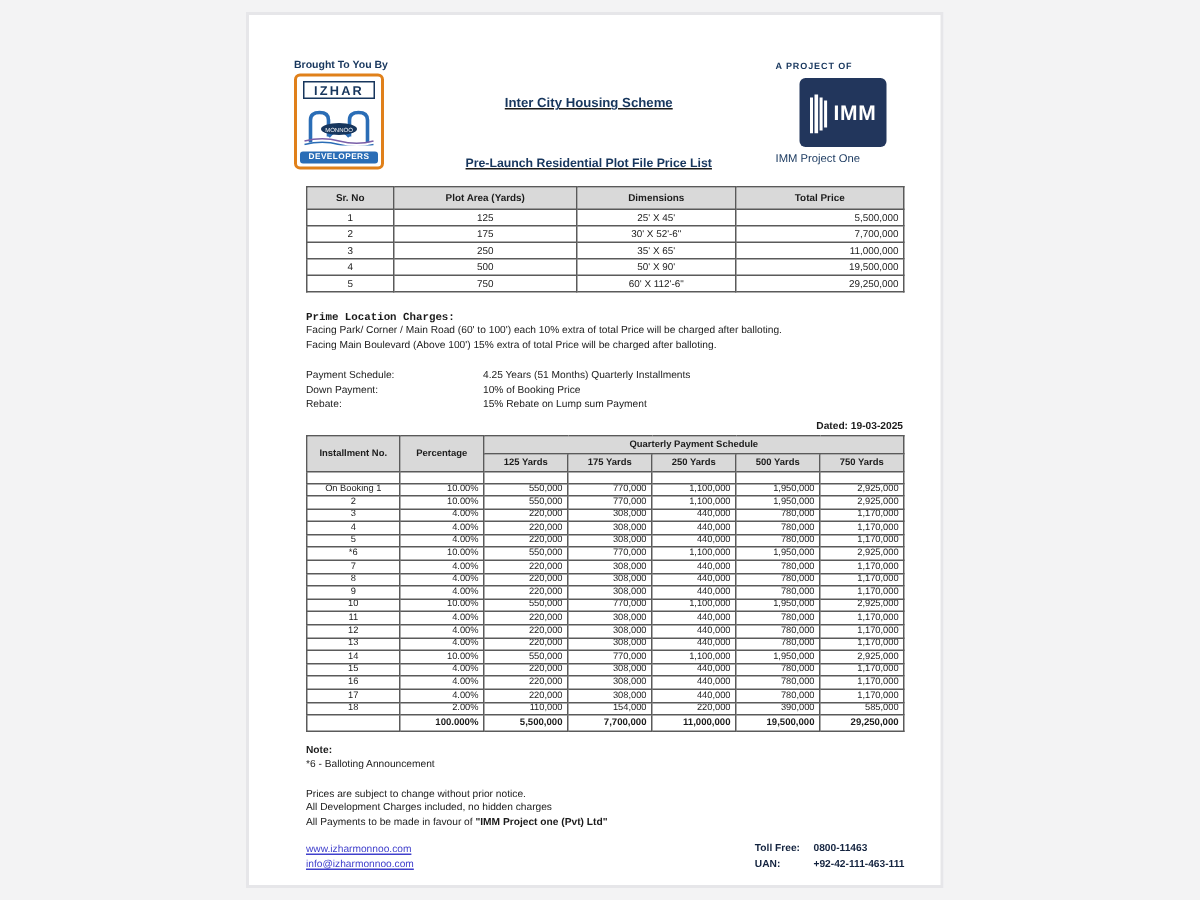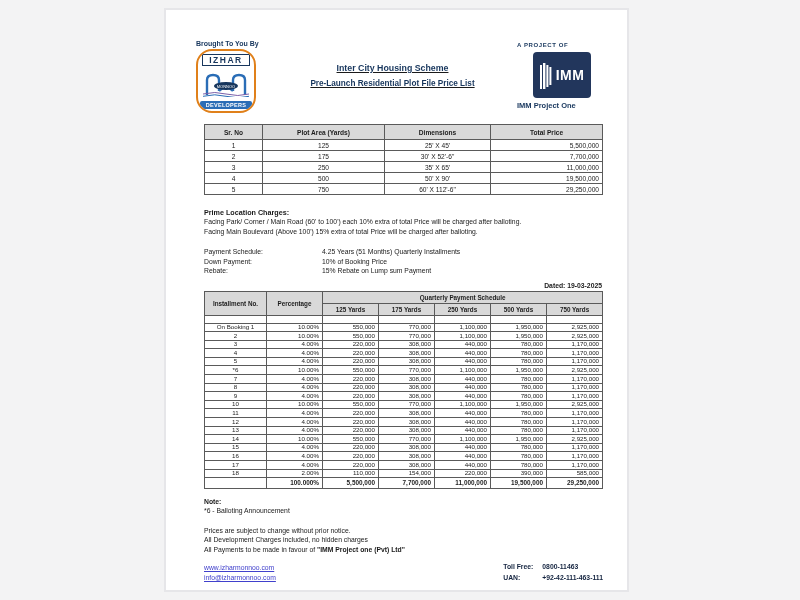--- a/index.html
+++ b/index.html
@@ -6,52 +6,52 @@
   html,body { width:800px; height:600px; overflow:hidden; }
   body { background:#f3f3f4; font-family:"Liberation Sans", sans-serif; position:relative; }
   .page { position:absolute; left:164px; top:8px; width:465px; height:584px;
           background:#ffffff; border:2px solid #e6e6e9; }
   .content { padding:30px 20px 0 30px; color:#1a1a1a; }
 
   
   .header { display:flex; align-items:flex-start; }
   .brand-left { width:72px; }
   .brought { font-size:7px; font-weight:bold; color:#17365d; margin-bottom:2px; white-space:nowrap; }
-  .izhar-box { width:60px; height:64px; border:2px solid #e0801a; border-radius:16px;
+  .izhar-box { width:60px; height:64px; border:2px solid #e0801a; border-radius:4px;
                background:#fff; overflow:hidden; display:flex; flex-direction:column; }
   .izhar-word { margin:3px 4px 1px; border:1px solid #17365d; color:#17365d; font-weight:bold;
                 font-size:8.5px; letter-spacing:1.5px; text-align:center; line-height:10px; }
   .izhar-art { flex:1; display:flex; align-items:center; justify-content:center; position:relative; }
   .izhar-dev { background:#2a6db6; color:#fff; font-size:5.5px; font-weight:bold;
                text-align:center; line-height:8px; margin:1px 2px 2px; border-radius:2px; letter-spacing:0.3px; }
   .titles { flex:1; text-align:center; padding-top:22px;text-decoration:underline; }
   .t1 { font-size:8.8px; font-weight:bold; color:#17365d; line-height:12px; }
-  .t2 { font-size:8.2px; font-weight:bold; color:#17365d; margin-top:5px; }
+  .t2 { font-size:8.2px; font-weight:bold; color:#17365d; margin-top:30px; }
   .brand-right { width:90px; text-align:left; padding-top:2px; }
   .project-of { font-size:6px; font-weight:bold; color:#17365d; letter-spacing:0.6px; }
   .imm-box { width:58px; height:46px; background:#22365c; border-radius:4px; margin:4px auto 3px;
              display:flex; align-items:center; justify-content:center; gap:3px; }
   .imm-word { color:#fff; font-weight:bold; font-size:14px; letter-spacing:0.5px; }
-  .imm-caption { font-size:7.5px; font-weight:bold; color:#17365d; }
+  .imm-caption { font-size:7.5px; font-weight:normal; color:#17365d; }
 
   
   table { border-collapse:collapse; width:398px; margin-left:8px; table-layout:fixed; }
   th, td { border:1px solid #5a5a5a; color:#1c1c1c; overflow:hidden; white-space:nowrap; }
   th { background:#d9d9d9; font-weight:bold; }
 
   .plot-table { margin-top:11px; }
   .plot-table th { font-size:6.6px; padding:3.5px 2px; }
   .plot-table td { font-size:6.6px; line-height:7px; padding:1.5px 3px; text-align:center; }
   .plot-table td:nth-child(4) { text-align:right; }
   .plot-table col.c1 { width:58px; } .plot-table col.c2 { width:122px; }
   .plot-table col.c3 { width:106px; } .plot-table col.c4 { width:112px; }
 
   .section { margin-left:8px; }
   .prime { margin-top:13px; }
-  .prime-h { font-size:7.2px; font-weight:bold; }
+  .prime-h { font-size:7.2px; font-weight:bold;font-family:Liberation Mono, monospace; }
   .body-line { font-size:6.8px; line-height:9.5px; }
   .terms { margin-top:11px; }
   .term-row { display:flex; font-size:6.8px; line-height:9.5px; }
   .term-label { width:118px; }
   .dated { width:406px; text-align:right; font-size:6.8px; font-weight:bold; margin-top:6px; }
 
   .sched-table { margin-top:2px; }
   .sched-table th { font-size:6.3px; padding:2px; }
   .sched-table td { font-size:6.2px; line-height:6.6px; padding:0.5px 3px; text-align:right; }
   .sched-table td:first-child { text-align:center; }

